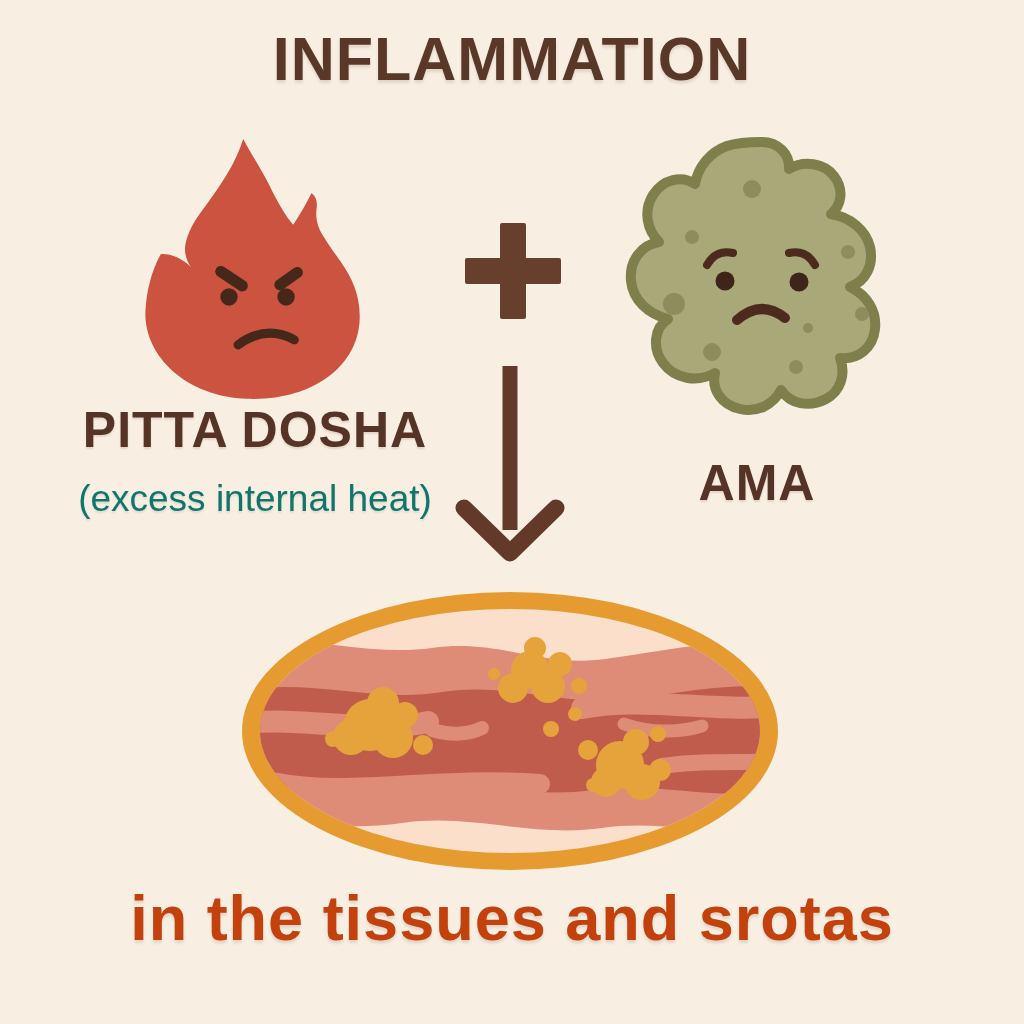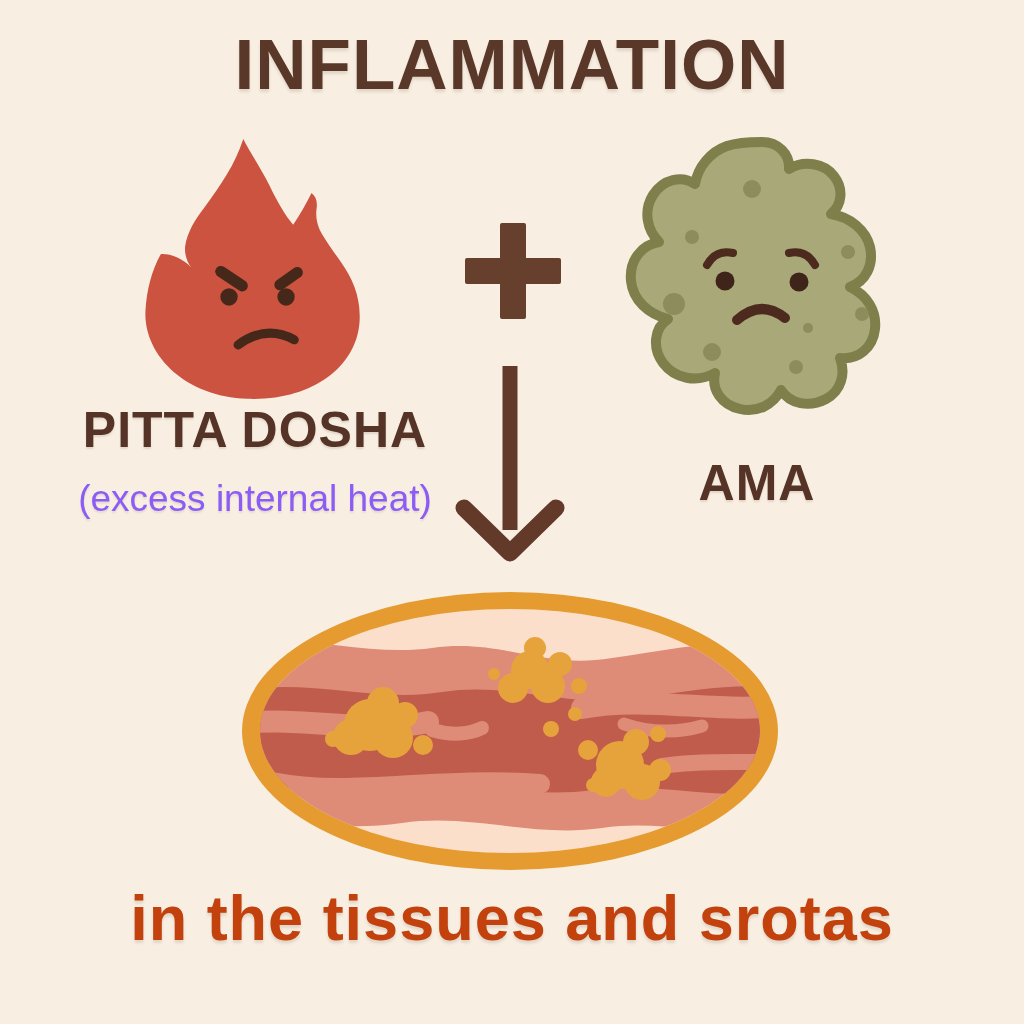--- a/index.html
+++ b/index.html
@@ -7,34 +7,34 @@
     width:1024px;height:1024px;
     background:#f8efe2;
     font-family:"Liberation Sans", sans-serif;
     position:relative;overflow:hidden;
     color:#5a3829;
   }
   .abs{position:absolute;}
   .page-title{
     top:24px;left:0;width:1024px;
     text-align:center;
-    font-size:71px;font-weight:bold;letter-spacing:1px;
+    font-size:61px;font-weight:bold;letter-spacing:1px;
     color:#5a3829;
     text-shadow:0 3px 3px rgba(91,58,41,0.14);
     white-space:nowrap;
   }
   .factor-name{
     font-size:50px;font-weight:bold;letter-spacing:1px;
     color:#553326;
     text-shadow:0 2px 2px rgba(91,58,41,0.14);
     text-align:center;white-space:nowrap;
   }
   .factor-sub{
     font-size:37px;font-weight:normal;
-    color:#8b5cf6;
+    color:#0f766e;
     text-shadow:0 2px 2px rgba(91,58,41,0.12);
     white-space:nowrap;
   }
   .pitta-name{top:401px;left:25px;width:460px;}
   .pitta-sub{top:478px;left:25px;width:460px;text-align:center;}
   .ama-name{top:420px;left:592px;width:330px;margin-top:34px;}
   .ama-sub{top:480px;left:614px;width:330px;text-align:left;line-height:49px;}
   .caption{
     top:882px;left:0;width:1024px;
     text-align:center;

